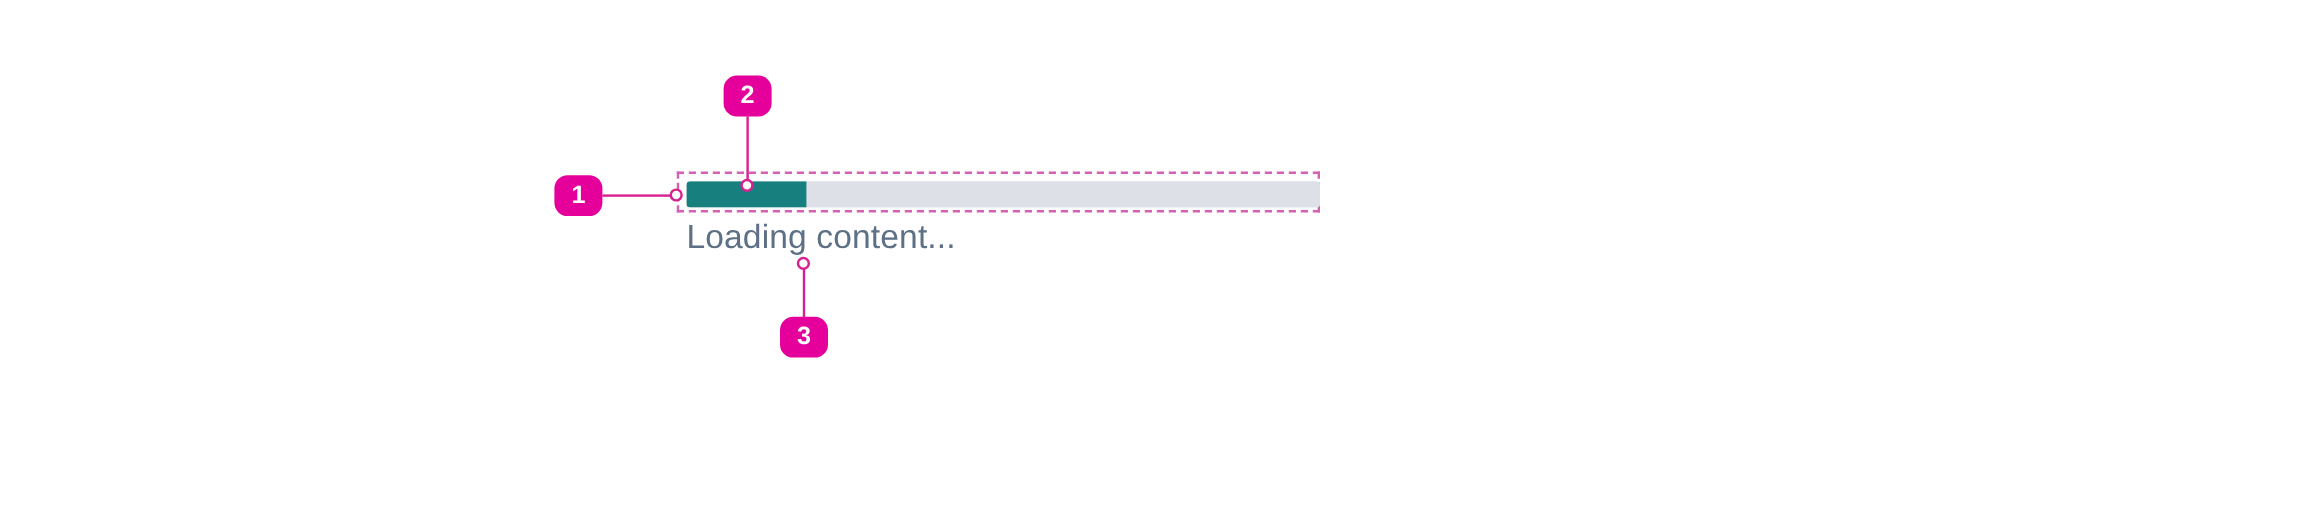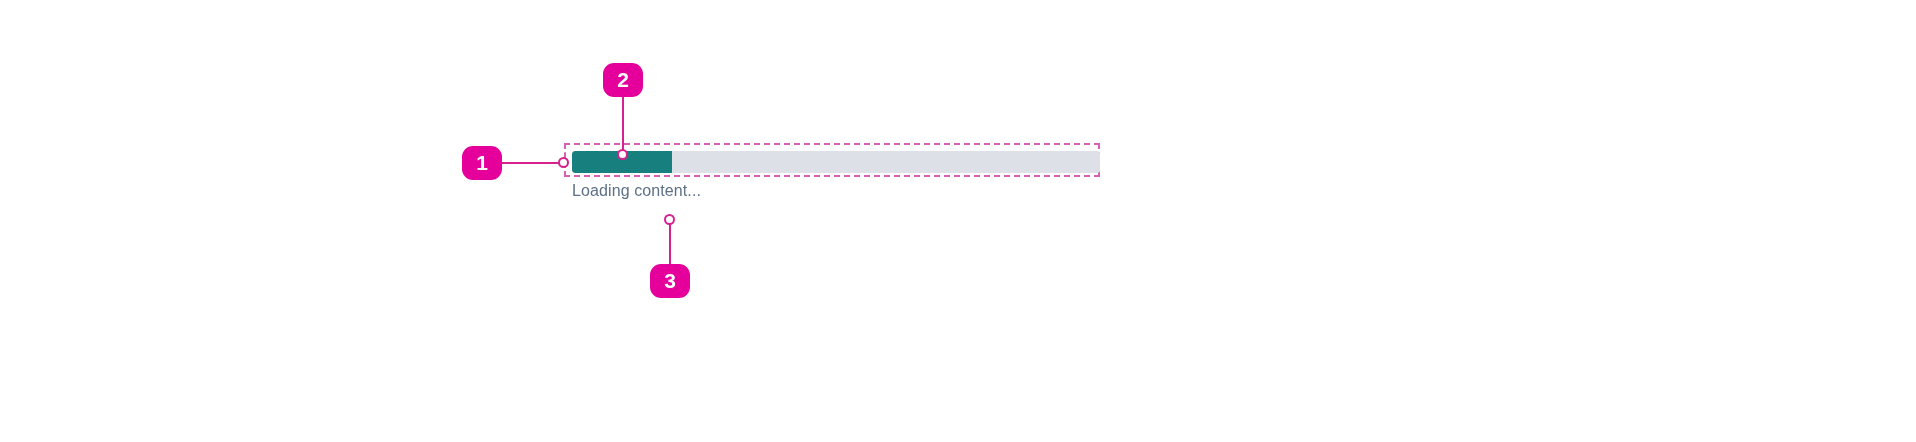--- a/index.html
+++ b/index.html
@@ -45,21 +45,21 @@
     bottom: 0;
     width: 19%;
     background: #17807e;
     border-radius: 3px 0 0 3px;
   }
 
   #loading-label {
     position: absolute;
     left: 0;
     top: 31px;
-    font-size: 16px;
+    font-size: 28px;
     color: #5d7086;
     font-family: "Liberation Sans", sans-serif;
     white-space: nowrap;
     letter-spacing: 0.1px;
   }
 
   
   #highlight-box {
     position: absolute;
     left: 564px;

